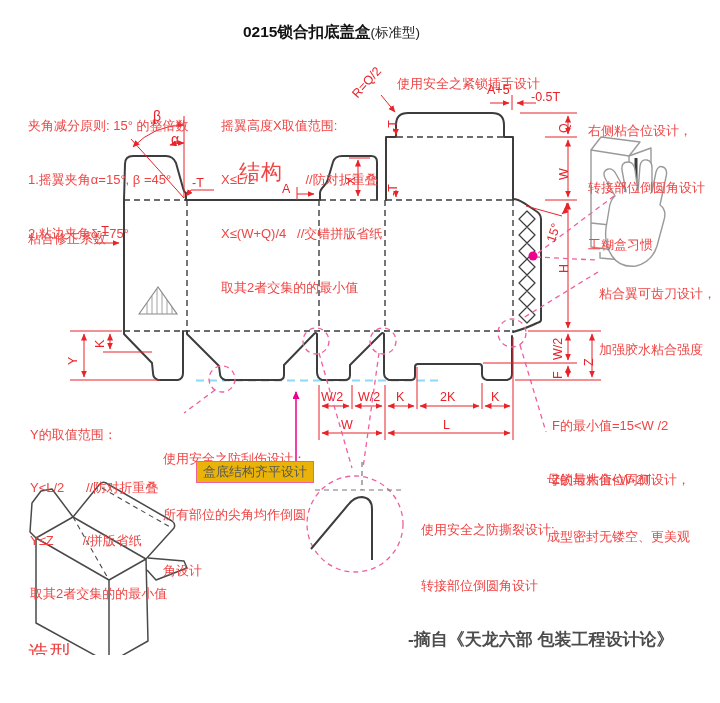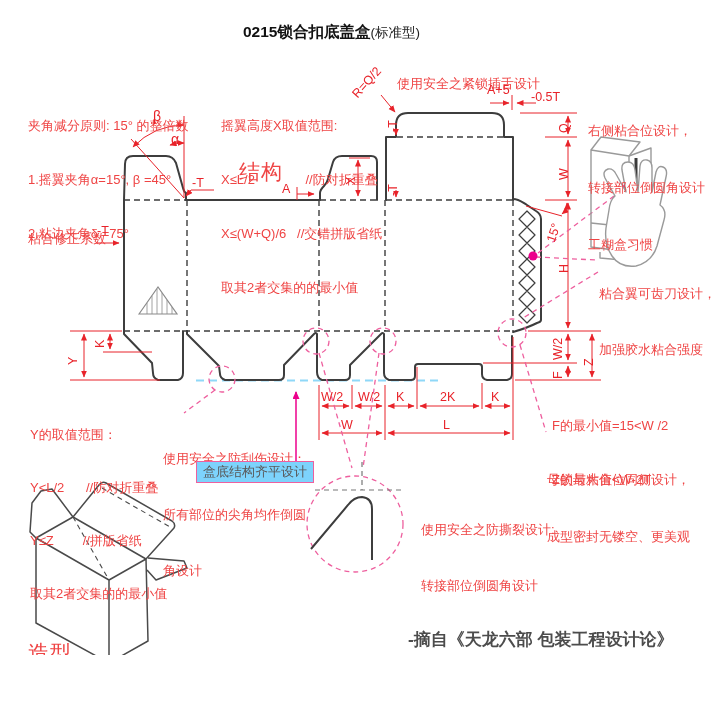--- a/index.html
+++ b/index.html
@@ -9,21 +9,21 @@
   .txt{position:absolute;color:#ef4444;font-size:13px;line-height:18px;white-space:pre;}
   .txt div{white-space:pre;}
   .big{font-size:21px;letter-spacing:1px;}
   .red{position:absolute;color:#e8232a;font-size:12.5px;white-space:pre;line-height:13px;}
   .rot{transform:rotate(-90deg);transform-origin:left top;}
   .rot48{transform:rotate(-48deg);transform-origin:left top;}
   .rot72{transform:rotate(-72deg);transform-origin:left top;}
   .title{position:absolute;left:243px;top:22px;color:#111;font-size:15.5px;font-weight:bold;white-space:pre;}
   .title .sub{font-size:13.5px;font-weight:normal;color:#222;}
   .flushbox{position:absolute;left:196px;top:461px;border:1.5px solid #ee5f9e;color:#595757;
-            font-size:13px;padding:1px 6px;background:#7dd3fc;}
+            font-size:13px;padding:1px 6px;background:#eab308;}
   .attrib{position:absolute;left:408px;top:628px;color:#4c4c4c;font-size:17px;font-weight:bold;white-space:pre;}
   .lh20 div{line-height:20px;}
   .lh21 div{line-height:21px;}
   .lh17 div{line-height:17px;}
 </style>
 </head>
 <body>
 
 <div id="canvas">
 
@@ -144,21 +144,21 @@
 
 <div class="txt" style="left:28px;top:81px">
   <div>夹角减分原则: 15° 的整倍数</div>
   <div>1.摇翼夹角α=15°, β =45°</div>
   <div>2.粘边夹角δ =75°</div>
 </div>
 
 <div class="txt" style="left:221px;top:81px">
   <div>摇翼高度X取值范围:</div>
   <div>X≤L/2              //防对折重叠</div>
-  <div>X≤(W+Q)/6   //交错拼版省纸</div>
+  <div>X≤(W+Q)/4   //交错拼版省纸</div>
   <div>取其2者交集的的最小值</div>
 </div>
 
 <div class="txt" style="left:397px;top:75px">使用安全之紧锁插舌设计</div>
 
 <div class="txt lh21" style="left:588px;top:84px">
   <div>右侧粘合位设计，</div>
   <div>转接部位倒圆角设计</div>
   <div>工糊盒习惯</div>
 </div>

